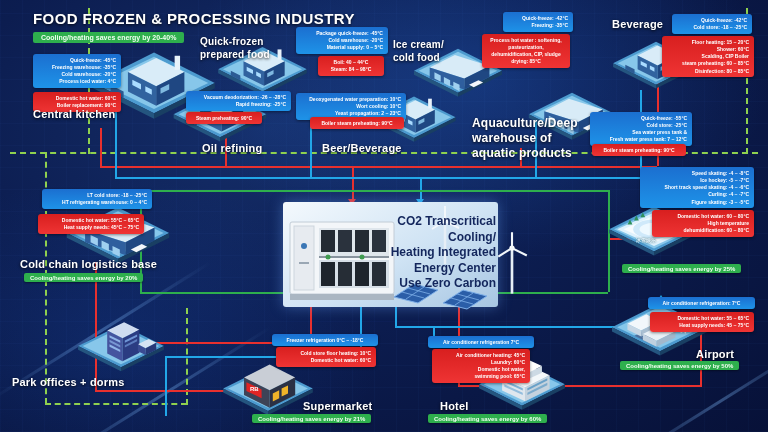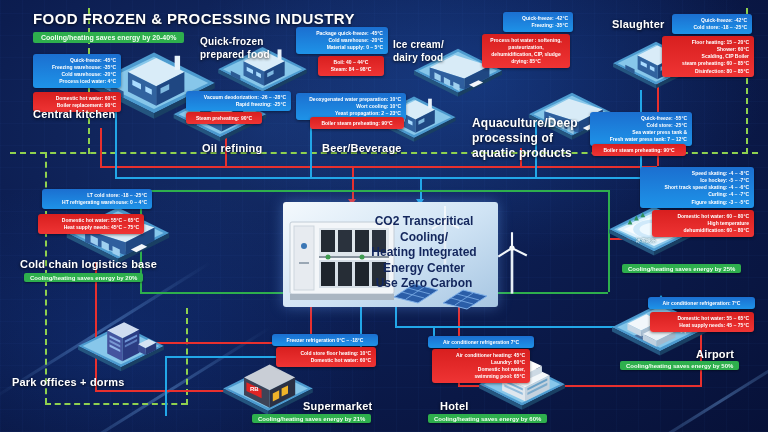--- a/index.html
+++ b/index.html
@@ -39,21 +39,21 @@
   .badge{position:absolute;z-index:4;background:#2eaf4d;color:#f0fff0;font-size:6px;font-weight:bold;
     padding:1.5px 6px;border-radius:2px;white-space:nowrap;box-shadow:0 1px 2px rgba(0,0,0,.4);}
   .hdr-title{position:absolute;left:33px;top:10px;z-index:4;color:#fff;font-weight:bold;
     font-size:15px;letter-spacing:.4px;text-shadow:0 1px 3px rgba(0,0,0,.8);}
   .hdr-badge{position:absolute;left:33px;top:32px;z-index:4;background:#2eaf4d;color:#f0fff0;
     font-size:7px;font-weight:bold;padding:2px 8px;border-radius:2px;white-space:nowrap;}
   .panel{position:absolute;left:283px;top:202px;width:215px;height:105px;z-index:2;border-radius:3px;
     background:linear-gradient(150deg,#f4f9fd,#cfe3f4 55%,#a7c6e2);
     box-shadow:0 0 14px rgba(110,170,255,.4);}
   .center-title{position:absolute;left:352px;top:214px;width:144px;z-index:4;color:#13265c;
-    font-weight:bold;font-size:12px;line-height:1.3;text-align:center;}
+    font-weight:bold;font-size:12px;line-height:1.3;text-align:right;}
   .illus{position:absolute;z-index:2;}
   .rink-label{position:absolute;z-index:4;color:#e8f6ff;font-size:5px;font-weight:bold;text-shadow:0 0 2px #045;}
   .sign-label{position:absolute;z-index:4;color:#fff;font-size:6px;font-weight:bold;}
 </style>
 </head>
 <body>
 
 <svg width="0" height="0" style="position:absolute" aria-hidden="true">
 <defs>
   <g id="plat">
@@ -257,52 +257,52 @@
   <div class="ibox heat ctr" style="left:310px;top:117px;width:84px">
     <div>Boiler steam preheating: 90°C</div>
   </div>
   <div class="flabel big" style="left:322px;top:142px">Beer/Beverage</div>
 
   <svg class="illus" style="left:408px;top:44px;width:100px;height:55px" viewBox="0 0 120 70">
       <use href="#fac-coldchain"></use>
     </svg>
   <div class="flabel" style="left:393px;top:39px">
     <div>Ice cream/</div>
-    <div>dairy food</div>
+    <div>cold food</div>
   </div>
   <div class="ibox cool" style="left:503px;top:12px;width:60px">
     <div>Quick-freeze: -42°C</div>
     <div>Freezing: -35°C</div>
   </div>
   <div class="ibox heat ctr" style="left:482px;top:34px;width:78px">
     <div>Process hot water : softening, pasteurization, dehumidification, CIP, sludge drying: 85°C</div>
   </div>
 
   <svg class="illus" style="left:518px;top:88px;width:108px;height:54px" viewBox="0 0 120 70">
       <use href="#fac-coldchain"></use>
     </svg>
   <div class="flabel" style="left:472px;top:116px;font-size:12px">
     <div>Aquaculture/Deep</div>
-    <div>processing of</div>
+    <div>warehouse of</div>
     <div>aquatic products</div>
   </div>
   <div class="ibox cool" style="left:590px;top:112px;width:92px">
     <div>Quick-freeze: -55°C</div>
     <div>Cold store: -25°C</div>
     <div>Sea water press tank &amp;</div>
     <div>Fresh water press tank: 7 ~ 12°C</div>
   </div>
   <div class="ibox heat ctr" style="left:592px;top:144px;width:84px">
     <div>Boiler steam preheating: 90°C</div>
   </div>
 
   <svg class="illus" style="left:610px;top:36px;width:92px;height:56px" viewBox="0 0 120 70">
       <use href="#fac-factory"></use>
     </svg>
-  <div class="flabel big" style="left:612px;top:18px">Slaughter</div>
+  <div class="flabel big" style="left:612px;top:18px">Beverage</div>
   <div class="ibox cool" style="left:672px;top:14px;width:70px">
     <div>Quick-freeze: -42°C</div>
     <div>Cold store: -18 ~ -25°C</div>
   </div>
   <div class="ibox heat" style="left:662px;top:36px;width:82px">
     <div>Floor heating: 15 ~ 20°C</div>
     <div>Shower: 60°C</div>
     <div>Scalding, CIP Boiler</div>
     <div>steam preheating: 60 ~ 85°C</div>
     <div>Disinfection: 80 ~ 85°C</div>

